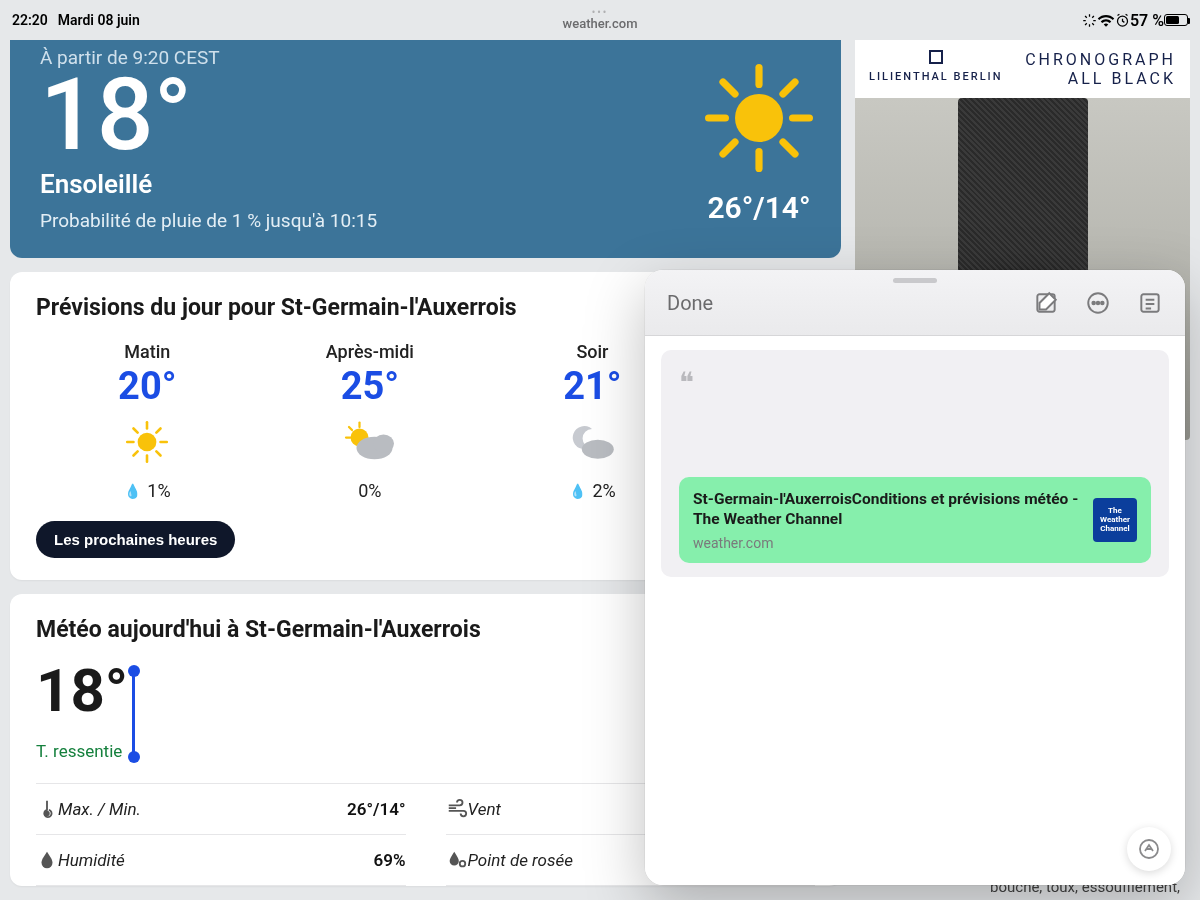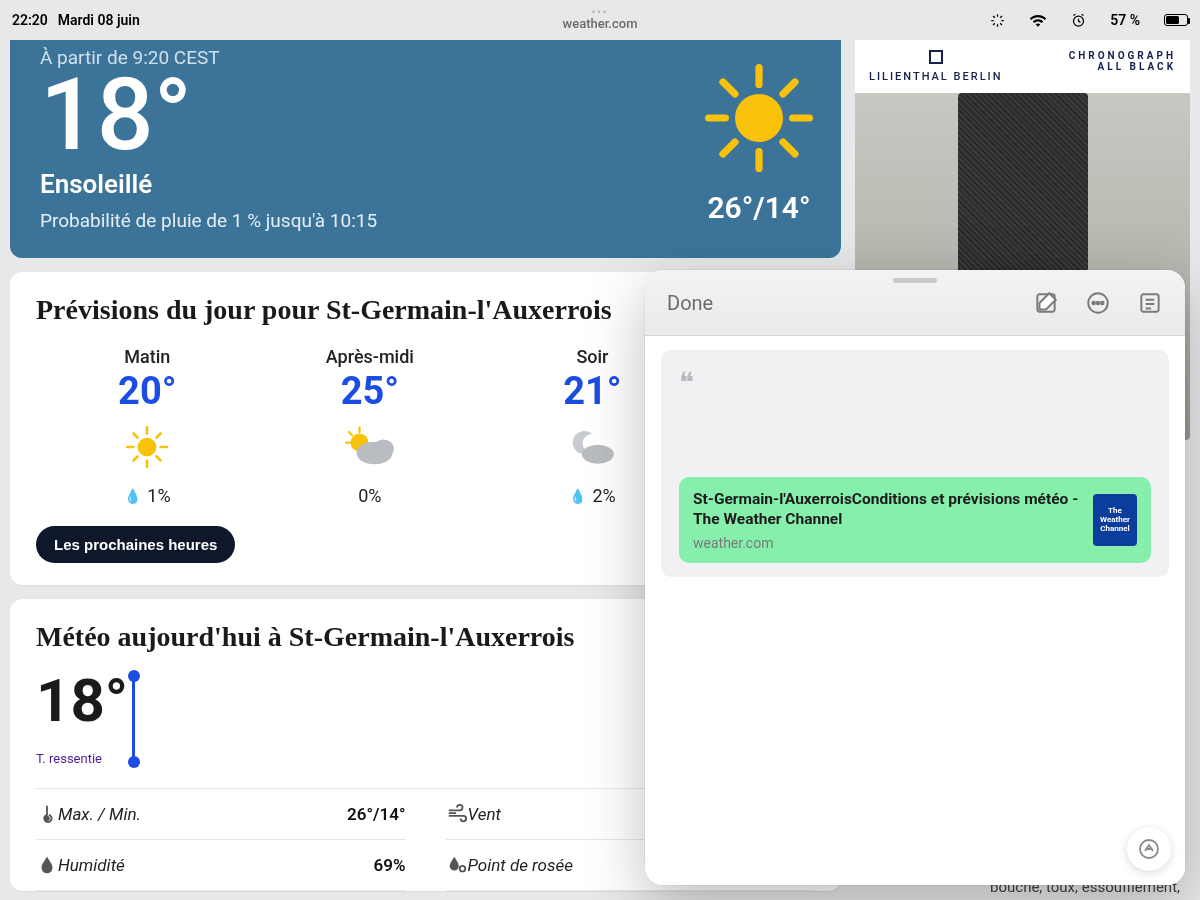--- a/index.html
+++ b/index.html
@@ -20,21 +20,21 @@
     justify-content: space-between;
     padding: 0 12px;
     font-size: 14px;
     font-weight: 500;
     color: #000;
     position: relative;
   }
   .status-left { display: flex; align-items: flex-start; gap: 10px; font-weight:600;}
   .status-center { position: absolute; left:50%; transform:translateX(-50%); text-align:center; font-size:13px; color:#6b6b6d;}
   .status-center .dots { letter-spacing:2px; color:#b0b0b2; font-size:10px; line-height:6px;}
-  .status-right { display:flex; align-items:center; gap:24px; font-weight:600; font-size:14px;}
+  .status-right { display:flex; align-items:center; gap:0; font-weight:600; font-size:16px;}
   .status-right svg { display:block; }
   .battery-box { width:24px; height:12px; border:1px solid #000; border-radius:3px; position:relative; }
   .battery-box::after{ content:""; position:absolute; right:-3px; top:3px; width:2px; height:6px; background:#000; border-radius:0 1px 1px 0;}
   .battery-fill{ position:absolute; left:1px; top:1px; bottom:1px; width:57%; background:#000; border-radius:1.5px;}
   
   .page { display:flex; padding:0 10px; gap:14px; height:calc(900px - 40px); }
   .col-left { flex:1; display:flex; flex-direction:column; gap:14px; min-width:0;}
   .col-right { width:335px; position:relative;}
   
   .hero {
@@ -47,36 +47,36 @@
   }
   .hero-left { }
   .hero-asof { font-size:19px; color:#cfe0ec; font-weight:400; margin-top:6px;}
   .hero-temp { font-size:100px; font-weight:500; line-height:1; margin-top:-4px;}
   .hero-cond { font-size:26px; font-weight:600; margin-top:4px;}
   .hero-precip { font-size:19px; color:#e3eef5; margin-top:10px;}
   .hero-right { display:flex; flex-direction:column; align-items:center; justify-content:center; padding-top:10px;}
   .hilo { font-size:30px; font-weight:600; margin-top:12px;}
   
   .card { background:#fff; border-radius:12px; padding:22px 26px; box-shadow:0 1px 2px rgba(0,0,0,0.05);}
-  .card h2 { font-size:28px; font-weight:700; color:#1a1a1a;font-family:Liberation Serif, serif; }
+  .card h2 { font-size:23px; font-weight:700; color:#1a1a1a; }
   .forecast-row { display:flex; margin-top:20px; }
   .daypart { flex:1; text-align:center; }
   .daypart-label { font-size:18px; font-weight:500; color:#222;}
   .daypart-temp { font-size:38px; font-weight:700; color:#1b4de4; margin-top:2px;}
   .daypart-icon { height:60px; display:flex; align-items:center; justify-content:center; margin-top:4px;}
   .daypart-precip { font-size:18px; color:#222; margin-top:8px; display:flex; align-items:center; justify-content:center; gap:6px;}
   .drop { color:#4aa3ff; font-size:14px;}
   .btn-primary {
     display:inline-block; margin-top:20px; background:#0f172a; color:#fff;
     font-size:15px; font-weight:600; padding:10px 18px; border-radius:999px; border:none; cursor:pointer;
   }
   
   .feels { display:flex; align-items:flex-end; gap:0; margin-top:18px; position:relative;}
   .feels-temp { font-size:60px; font-weight:700; color:#1a1a1a; line-height:1;}
-  .feels-label { font-size:13px; color:#4c1d95; margin-top:20px;}
+  .feels-label { font-size:17px; color:#15803d; margin-top:20px;}
   .feels-slider { position:relative; margin-left:4px; height:80px; display:flex; align-items:flex-end;}
   .slider-line { width:3px; height:86px; background:linear-gradient(#1b4de4,#1b4de4); border-radius:2px; position:relative; margin-bottom:4px;}
   .slider-dot-top,.slider-dot-bot{ position:absolute; left:50%; transform:translateX(-50%); width:12px;height:12px; background:#1b4de4; border-radius:50%;}
   .slider-dot-top{ top:-6px;} .slider-dot-bot{ bottom:-6px;}
   .details-grid { display:grid; grid-template-columns:1fr 1fr; column-gap:40px; margin-top:22px; border-top:1px solid #e6e6e8;}
   .detail-row { display:flex; align-items:center; justify-content:space-between; padding:14px 0; border-bottom:1px solid #e6e6e8; font-size:17px;}
   .detail-label { display:flex; align-items:center; color:#222;font-style:italic;}
   .detail-label svg { width:22px; height:22px; color:#555;}
   .detail-value { font-weight:600; color:#111;}
   
@@ -119,21 +119,21 @@
     background:#f1f0f3; border-radius:10px; padding:16px 18px 14px;
   }
   .quote{ font-size:28px; color:#b9b9bd; font-family:Georgia,serif;}
   .link-card{
     margin-top:78px; background:#86efac; border-radius:10px; padding:12px 14px;
     display:flex; align-items:center; gap:12px;
   }
   .link-text{ flex:1; }
   .link-title{ font-size:15.5px; font-weight:700; color:#1a1a1a; line-height:1.3;}
   .link-domain{ font-size:14px; color:#7a7a7c; margin-top:6px;}
-  .link-thumb{ width:44px; height:52px; background:#0b3e9c; border-radius:4px; color:#fff; font-size:8px; font-weight:700; display:flex; align-items:center; justify-content:center; text-align:center; line-height:1.1; padding:2px;}
+  .link-thumb{ width:44px; height:44px; background:#0b3e9c; border-radius:4px; color:#fff; font-size:8px; font-weight:700; display:flex; align-items:center; justify-content:center; text-align:center; line-height:1.1; padding:2px;}
   .markup-btn{
     position:absolute; right:14px; bottom:14px; width:44px; height:44px; border-radius:50%;
     background:#fff; box-shadow:0 2px 8px rgba(0,0,0,0.15); display:flex; align-items:center; justify-content:center; color:#8a8a8c;
   }
 </style>
 </head>
 <body>
 
 <div class="status-bar">
   <div class="status-left">
@@ -316,21 +316,21 @@
     </div>
   </div>
 
   <div class="col-right">
     <div class="ad">
       <div class="ad-top">
         <div style="text-align:center;">
           <span class="ad-brand-sq"></span><br>
           <span class="ad-brand">LILIENTHAL BERLIN</span>
         </div>
-        <div style="text-align:right; font-size:10px; letter-spacing:3px; font-weight:700;">
+        <div style="text-align:right; font-size:16px; letter-spacing:3px; font-weight:400;">
           <div>CHRONOGRAPH</div>
           <div>ALL BLACK</div>
         </div>
       </div>
       <div class="ad-img">
         <div class="watch-band"></div>
         <div class="watch-face"></div>
       </div>
     </div>
     <div class="right-text">bouché, toux, essoufflement,</div>

